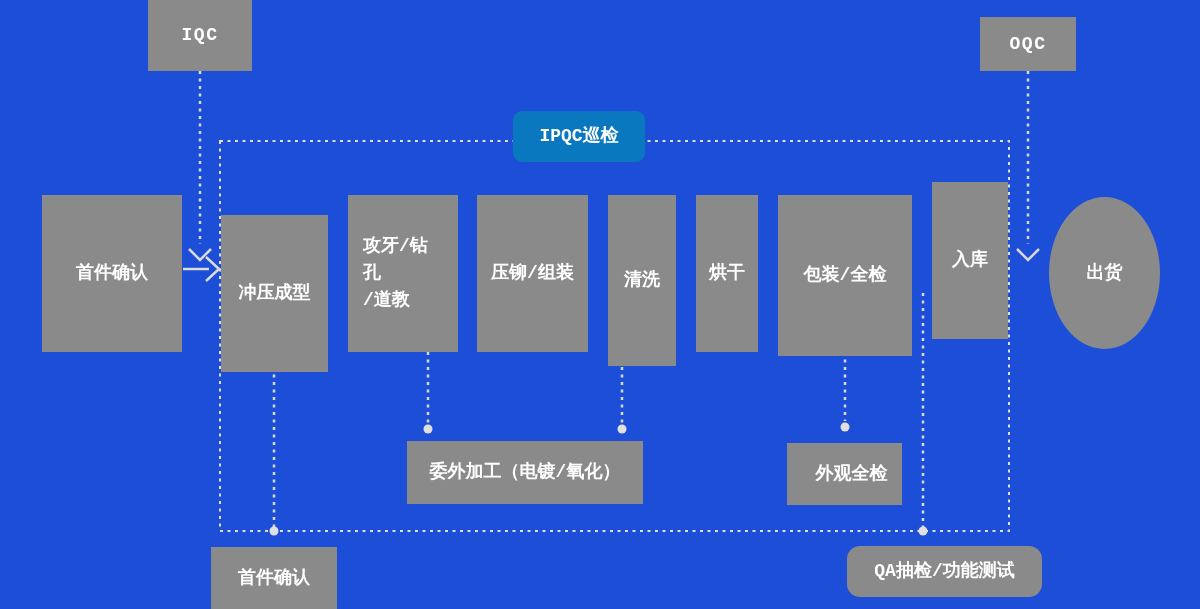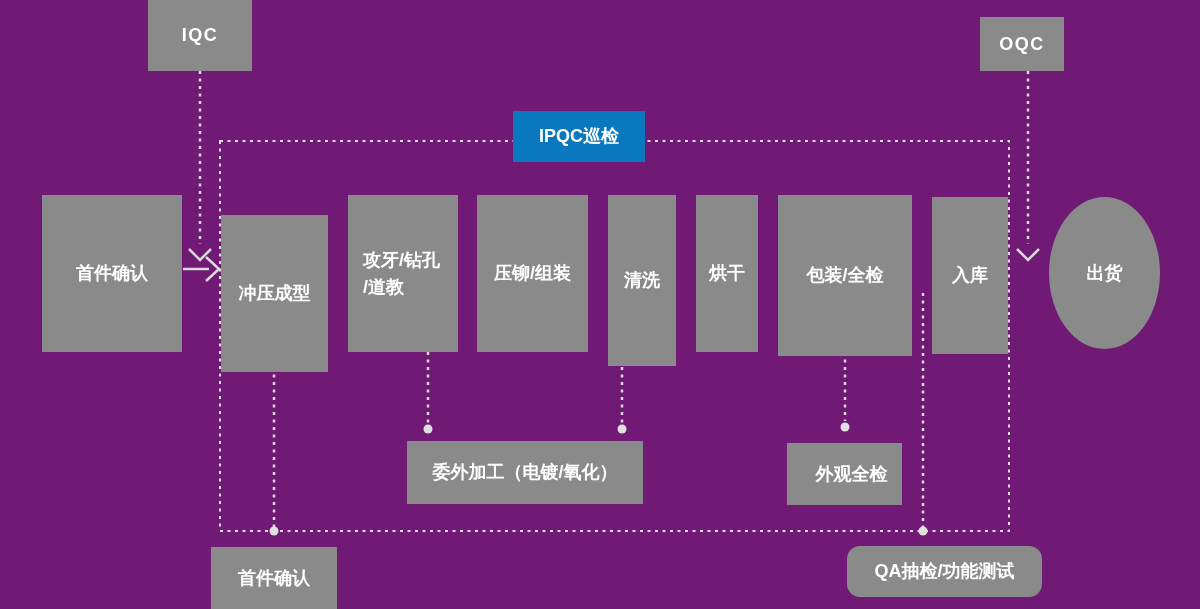--- a/index.html
+++ b/index.html
@@ -4,23 +4,23 @@
 <style>
   html, body {
     margin: 0;
     padding: 0;
     background: #ffffff;
   }
   #stage {
     position: relative;
     width: 1200px;
     height: 609px;
-    background: #701a75;
+    background: #1d4ed8;
     overflow: hidden;
-    font-family: Liberation Sans, sans-serif;
+    font-family: Liberation Mono, monospace;
   }
   svg.connectors {
     position: absolute;
     left: 0;
     top: 0;
     z-index: 0;
   }
   .node {
     position: absolute;
     z-index: 1;
@@ -84,25 +84,25 @@
     <circle cx="845" cy="427" r="4.5" fill="#e0e0e0"></circle>
 
     <path d="M923,293 L923,528" fill="none" stroke="#d9d9d9" stroke-width="2.5" stroke-dasharray="3 4.5"></path>
     <circle cx="923" cy="531" r="4.5" fill="#e0e0e0"></circle>
   </svg>
 
   <div class="node qc" style="left:148px; top:0; width:104px; height:71px;">
     <span>IQC</span>
   </div>
 
-  <div class="node qc" style="left:980px; top:17px; width:84px; height:54px;">
+  <div class="node qc" style="left:980px; top:17px; width:96px; height:54px;">
     <span>OQC</span>
   </div>
 
-  <div class="node blue" style="left:513px; top:111px; width:132px; height:51px;">
+  <div class="node blue" style="left:513px; top:111px; width:132px; height:51px;border-radius:9px;">
     <span>IPQC巡检</span>
   </div>
 
   <div class="node" style="left:42px; top:195px; width:140px; height:157px;">
     <span>首件确认</span>
   </div>
 
   <div class="node" style="left:221px; top:195px; width:107px; height:157px;margin-top:20px;">
     <span>冲压成型</span>
   </div>
@@ -121,21 +121,21 @@
   </div>
 
   <div class="node" style="left:696px; top:195px; width:62px; height:157px;">
     <span>烘干</span>
   </div>
 
   <div class="node" style="left:778px; top:195px; width:134px; height:161px;">
     <span>包装/全检</span>
   </div>
 
-  <div class="node" style="left:932px; top:197px; width:76px; height:157px;">
+  <div class="node" style="left:932px; top:182px; width:76px; height:157px;">
     <span>入库</span>
   </div>
 
   <div class="node ellipse" style="left:1049px; top:197px; width:111px; height:152px;">
     <span>出货</span>
   </div>
 
   <div class="node" style="left:407px; top:441px; width:236px; height:63px;">
     <span>委外加工（电镀/氧化）</span>
   </div>

